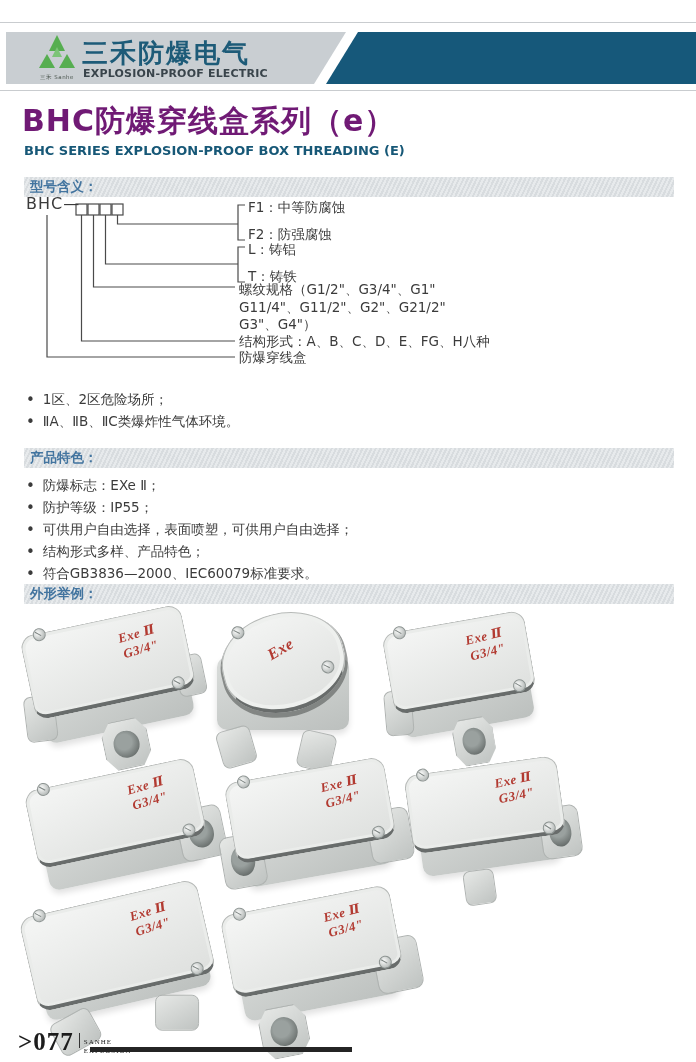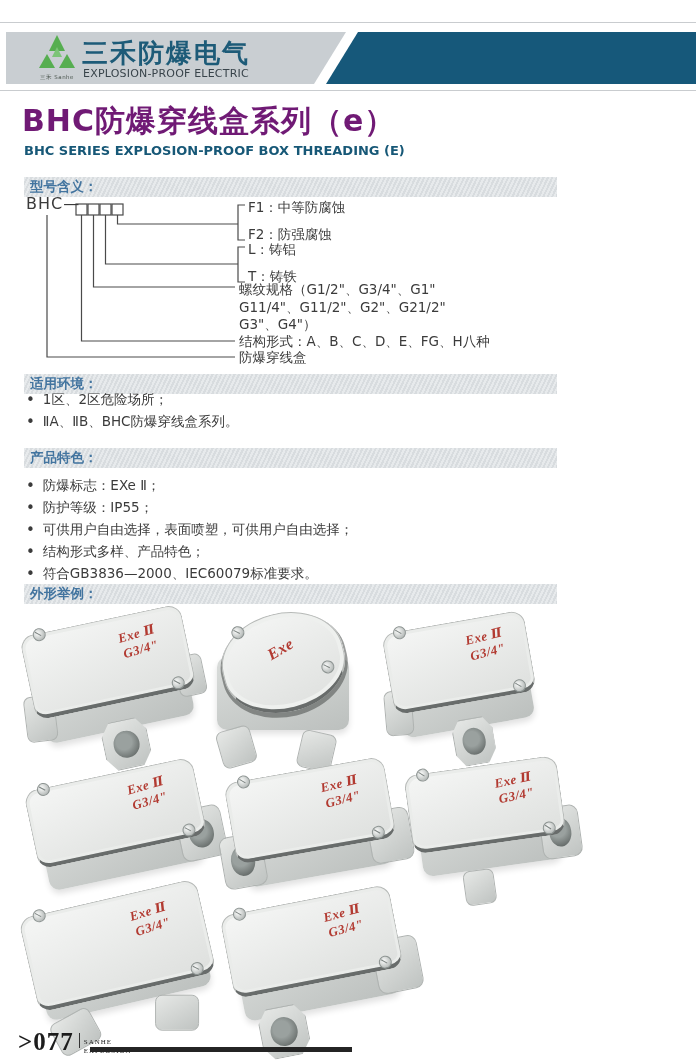--- a/index.html
+++ b/index.html
@@ -8,28 +8,28 @@
   .hline{position:absolute;left:0;width:696px;height:1px;background:#c9cccf;}
 
   
   .band-gray{position:absolute;left:6px;top:32px;width:340px;height:52px;background:#c9ced2;
              clip-path:polygon(0 0,100% 0,calc(100% - 32px) 100%,0 100%);}
   .band-teal{position:absolute;left:326px;top:32px;width:370px;height:52px;background:#16587a;
              clip-path:polygon(32px 0,100% 0,100% 100%,0 100%);}
   .logo{position:absolute;left:36px;top:34px;width:42px;height:40px;}
   .logo-cap{position:absolute;left:28px;top:74px;width:58px;font-size:5.5px;color:#4a554e;text-align:center;letter-spacing:.5px;}
   .co-cn{position:absolute;left:82px;top:36px;font-size:26px;font-weight:700;color:#1d5b78;letter-spacing:2px;}
-  .co-en{position:absolute;left:83px;top:67px;font-size:11px;font-weight:400;color:#39444b;letter-spacing:.2px;}
+  .co-en{position:absolute;left:83px;top:67px;font-size:11px;font-weight:700;color:#39444b;letter-spacing:.2px;}
 
   
   .title-cn{position:absolute;left:22px;top:101px;font-size:30px;font-weight:700;color:#701a75;letter-spacing:1px;}
   .title-en{position:absolute;left:24px;top:143px;font-size:13px;font-weight:700;color:#175877;}
 
   
-  .secbar{position:absolute;left:24px;width:533px;height:20px;box-sizing:border-box;
+  .secbar{position:absolute;left:24px;width:650px;height:20px;box-sizing:border-box;
           background:repeating-linear-gradient(115deg,#e7eaec 0 2px,#d8dcdf 2px 4px);
           display:flex;align-items:center;padding-left:6px;
           font-size:13.5px;font-weight:700;color:#42749f;}
 
   
   #diagram{position:absolute;left:24px;top:198px;width:650px;height:172px;}
   #diagram svg{position:absolute;left:0;top:0;}
   .dprefix{position:absolute;left:2px;top:-4px;font-size:16px;font-weight:500;color:#3b3b3b;letter-spacing:1px;}
   .dtxt{position:absolute;font-size:13.5px;line-height:14px;color:#3b3b3b;white-space:nowrap;}
 
@@ -134,27 +134,26 @@
     <span class="dtxt" style="left:224px;top:29px">F2：防强腐蚀</span>
     <span class="dtxt" style="left:224px;top:44px">L：铸铝</span>
     <span class="dtxt" style="left:224px;top:71px">T：铸铁</span>
     <span class="dtxt" style="left:215px;top:84px">螺纹规格（G1/2"、G3/4"、G1"</span>
     <span class="dtxt" style="left:215px;top:102px">G11/4"、G11/2"、G2"、G21/2"</span>
     <span class="dtxt" style="left:215px;top:119px">G3"、G4"）</span>
     <span class="dtxt" style="left:215px;top:136px">结构形式：A、B、C、D、E、FG、H八种</span>
     <span class="dtxt" style="left:215px;top:152px">防爆穿线盒</span>
   </div>
 
-  <div class="secbar" style="top:374px">适用环境：</div>
   <div class="blist" style="top:391px">
     <div class="b-row">
         <span>1区、2区危险场所；</span>
       </div>
     <div class="b-row">
-        <span>ⅡA、ⅡB、BHC防爆穿线盒系列。</span>
+        <span>ⅡA、ⅡB、ⅡC类爆炸性气体环境。</span>
       </div>
   </div>
 
   <div class="secbar" style="top:448px">产品特色：</div>
   <div class="blist" style="top:477px">
     <div class="b-row">
         <span>防爆标志：EXe Ⅱ；</span>
       </div>
     <div class="b-row">
         <span>防护等级：IP55；</span>

